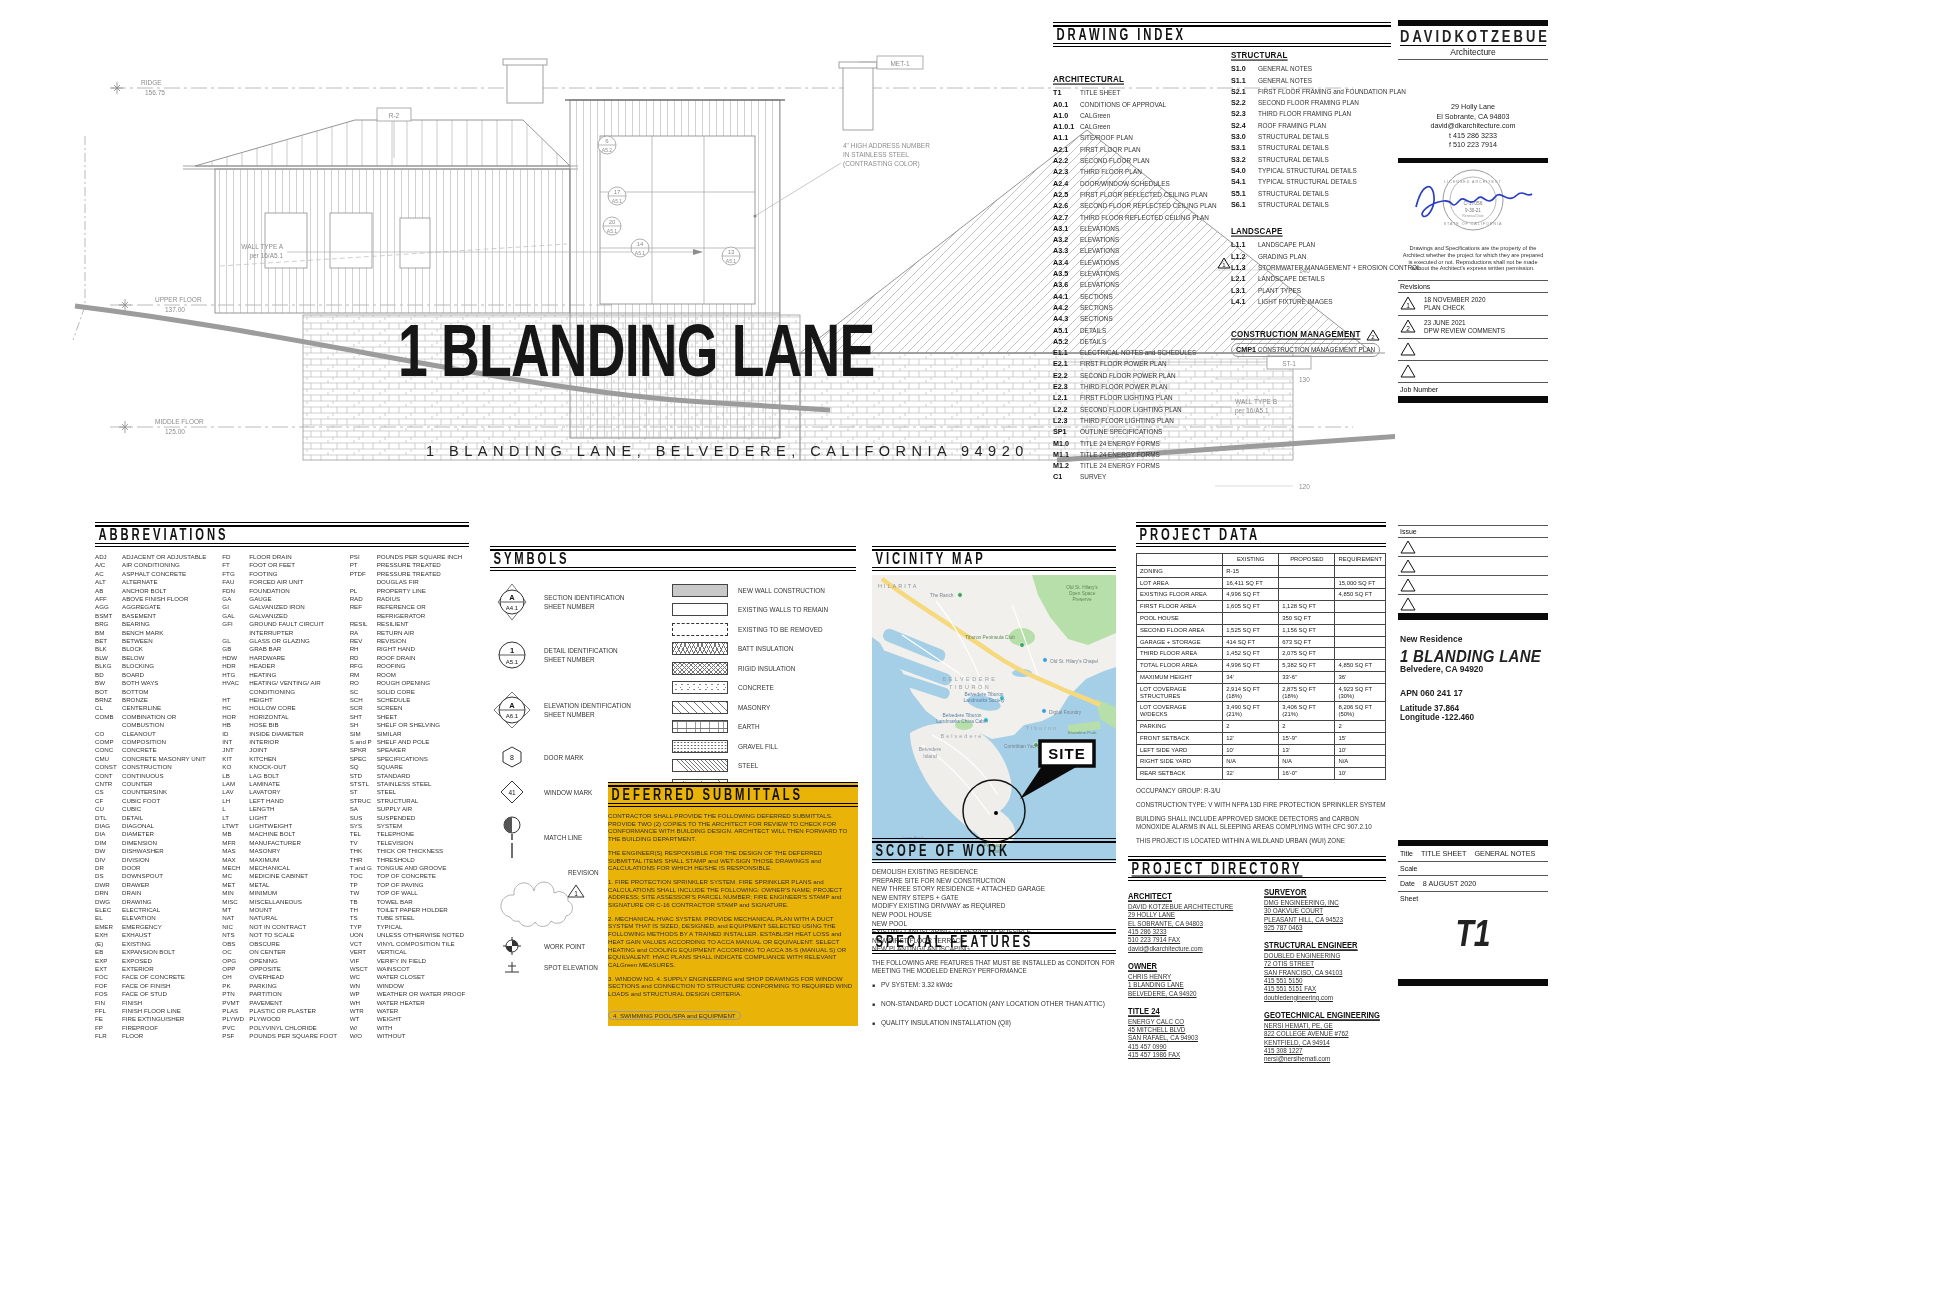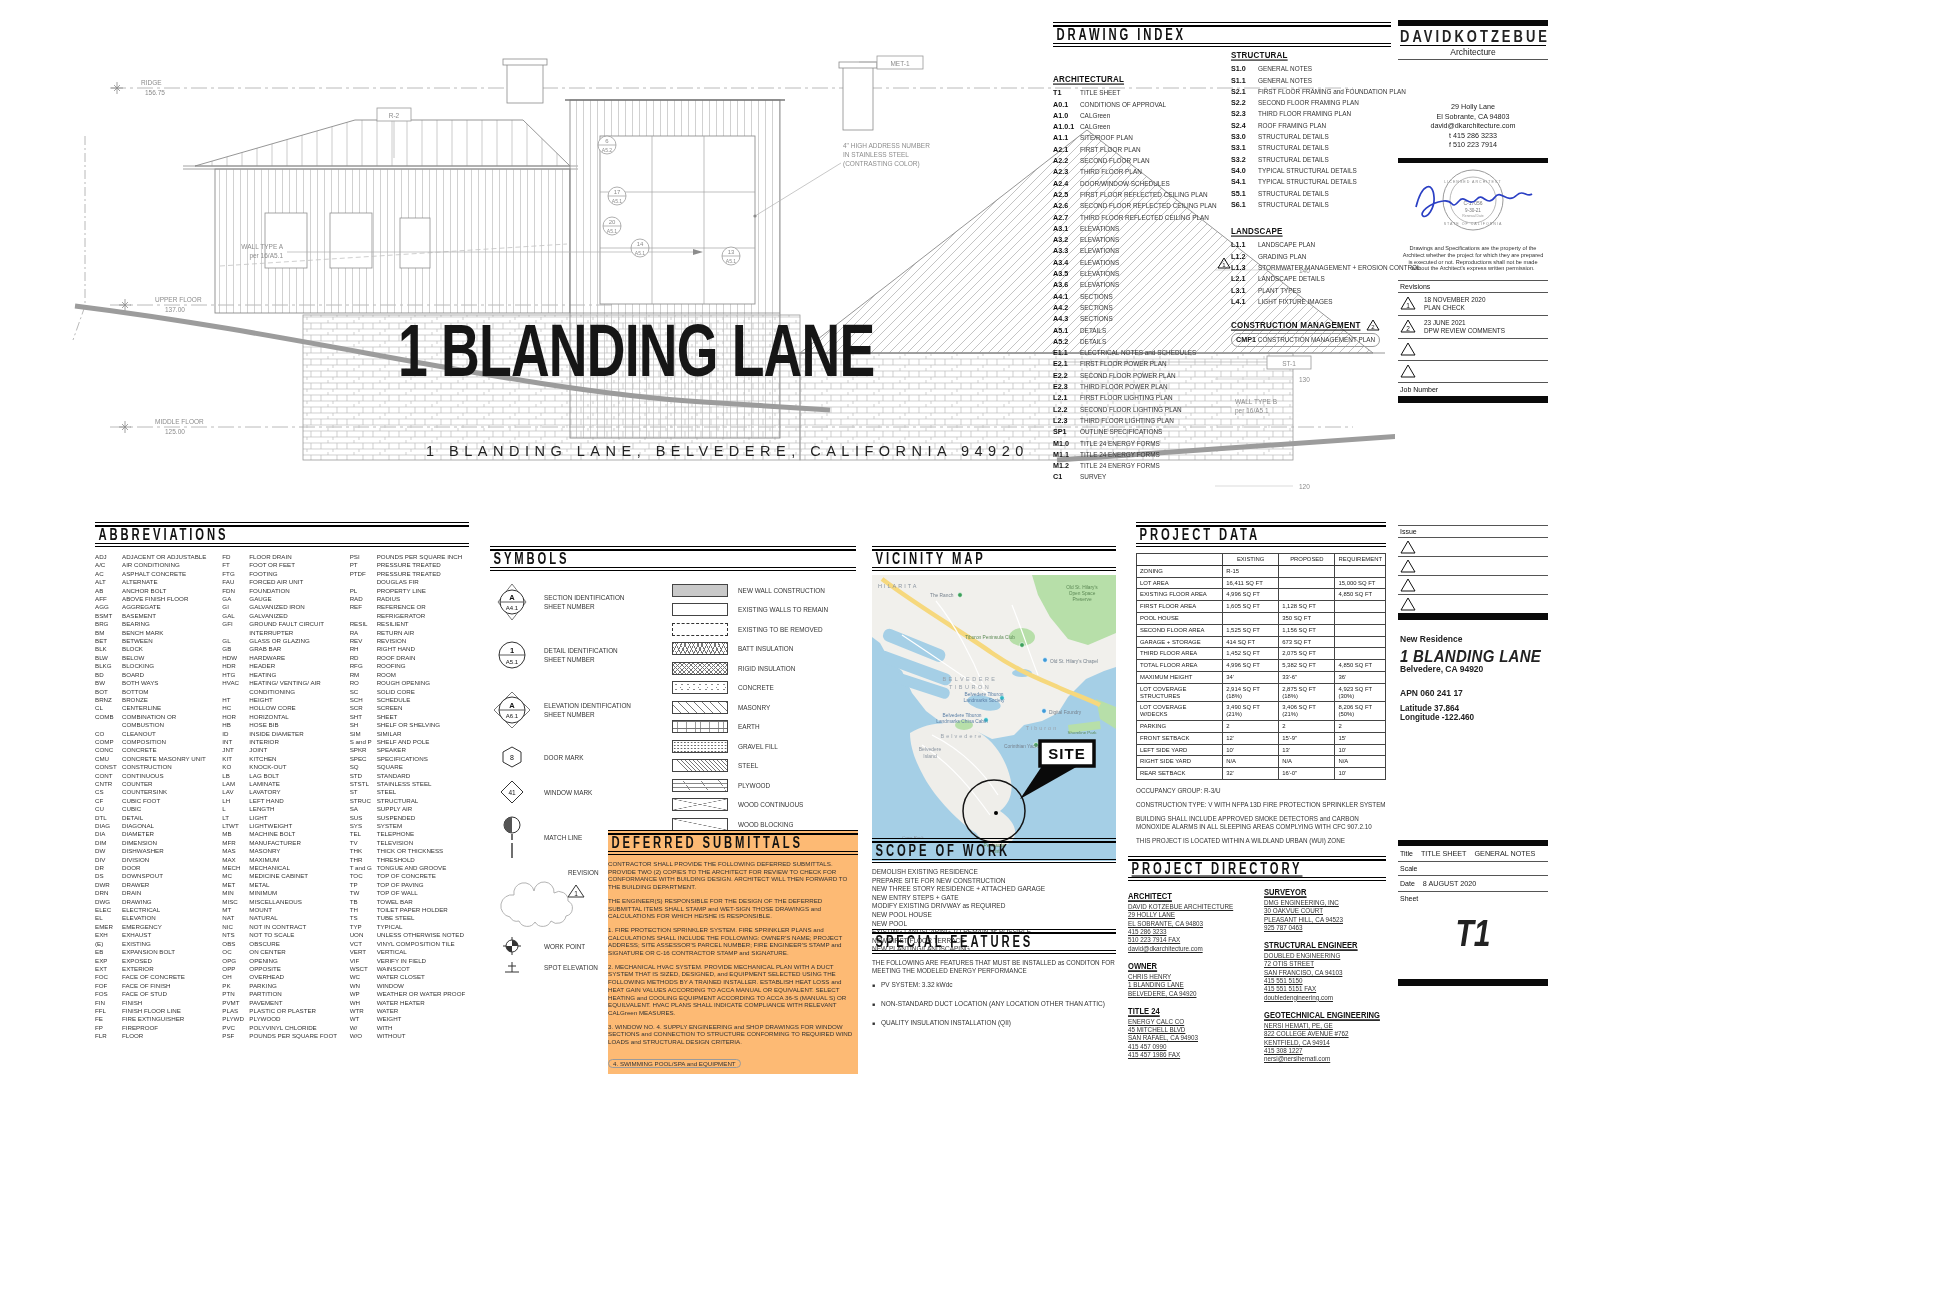--- a/index.html
+++ b/index.html
@@ -522,21 +522,21 @@
             <div class="ix-row">
               <span class="ix-num">L3.1</span>
               <span class="ix-label">PLANT TYPES</span>
             </div>
 
             <div class="ix-row">
               <span class="ix-num">L4.1</span>
               <span class="ix-label">LIGHT FIXTURE IMAGES</span>
             </div>
           </div>
-        <div style="display:flex;align-items:center;gap:6px;margin-top:12px;">
+        <div style="display:flex;align-items:flex-start;gap:6px;margin-top:22px;">
           <div class="ix-h" style="margin:0;">CONSTRUCTION MANAGEMENT</div>
           <svg class="tri-svg" width="14" height="12">
             <polygon points="7,1 13,11 1,11" fill="none" stroke="#111" stroke-width="1"></polygon>
             <text x="7" y="10" text-anchor="middle" font-size="6" fill="#111">2</text>
           </svg>
         </div>
         <div class="ix-row cloud" style="margin-top:2px;">
           <span class="ix-num">CMP1</span>
           <span class="ix-label">CONSTRUCTION MANAGEMENT PLAN</span>
         </div>
@@ -1582,21 +1582,21 @@
           </div>
 
           <div class="mat-row">
             <span class="mat-sw" data-pat="woodf"></span>
             <span class="sym-lab">WOOD FINISH</span>
           </div>
         </div>
     </div>
   </div>
 
-  <div class="abs" style="left:608px;top:830px;width:250px;background:#fdba74;">
+  <div class="abs" style="left:608px;top:782px;width:250px;background:#eab308;">
     <div class="sec-head">
       <div class="rule-tt"></div>
       <div class="sec-title">DEFERRED SUBMITTALS</div>
       <div class="rule-db"></div>
     </div>
     <div style="margin-top:5px;">
       <div class="para">CONTRACTOR SHALL PROVIDE THE FOLLOWING DEFERRED SUBMITTALS.  PROVIDE TWO (2) COPIES TO THE ARCHITECT FOR REVIEW TO CHECK FOR CONFORMANCE WITH BUILDING DESIGN.  ARCHITECT WILL THEN FORWARD TO THE BUILDING DEPARTMENT.</div>
       <div class="para">THE ENGINEER(S) RESPONSIBLE FOR THE DESIGN OF THE DEFERRED SUBMITTAL ITEMS SHALL STAMP and WET-SIGN THOSE DRAWINGS and CALCULATIONS FOR WHICH HE/SHE IS RESPONSIBLE.</div>
       <div class="para">1.    FIRE PROTECTION SPRINKLER SYSTEM. FIRE SPRINKLER PLANS and CALCULATIONS SHALL INCLUDE THE FOLLOWING:  OWNER'S NAME; PROJECT ADDRESS; SITE ASSESSOR'S PARCEL NUMBER; FIRE ENGINEER'S STAMP and SIGNATURE OR C-16 CONTRACTOR STAMP and SIGNATURE.</div>
       <div class="para">2.    MECHANICAL HVAC SYSTEM.  PROVIDE MECHANICAL PLAN WITH A DUCT SYSTEM THAT IS SIZED, DESIGNED, and EQUIPMENT SELECTED USING THE FOLLOWING METHODS BY A TRAINED INSTALLER.  ESTABLISH HEAT LOSS and HEAT GAIN VALUES ACCORDING TO ACCA MANUAL OR EQUIVALENT.  SELECT HEATING and COOLING EQUIPMENT ACCORDING TO ACCA 36-S (MANUAL S) OR EQUILVALENT.  HVAC PLANS SHALL INDICATE COMPLIANCE WITH RELEVANT CALGreen MEASURES.</div>

